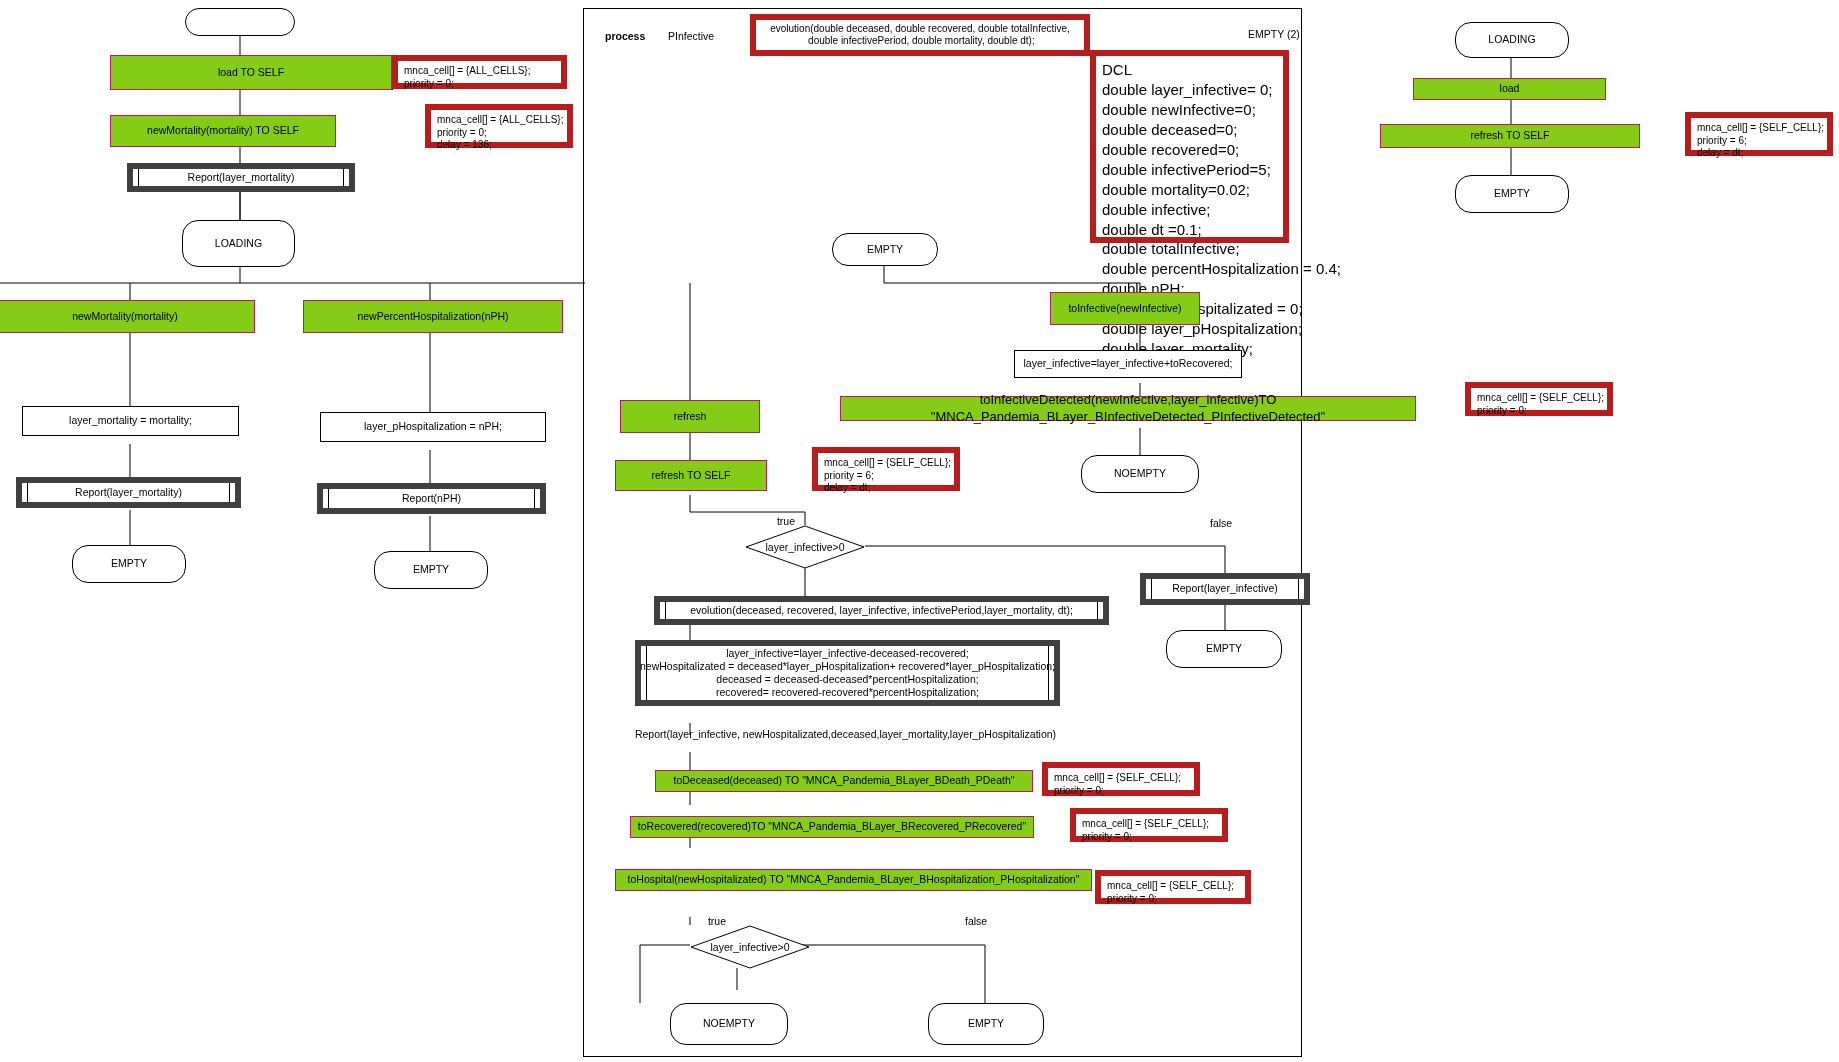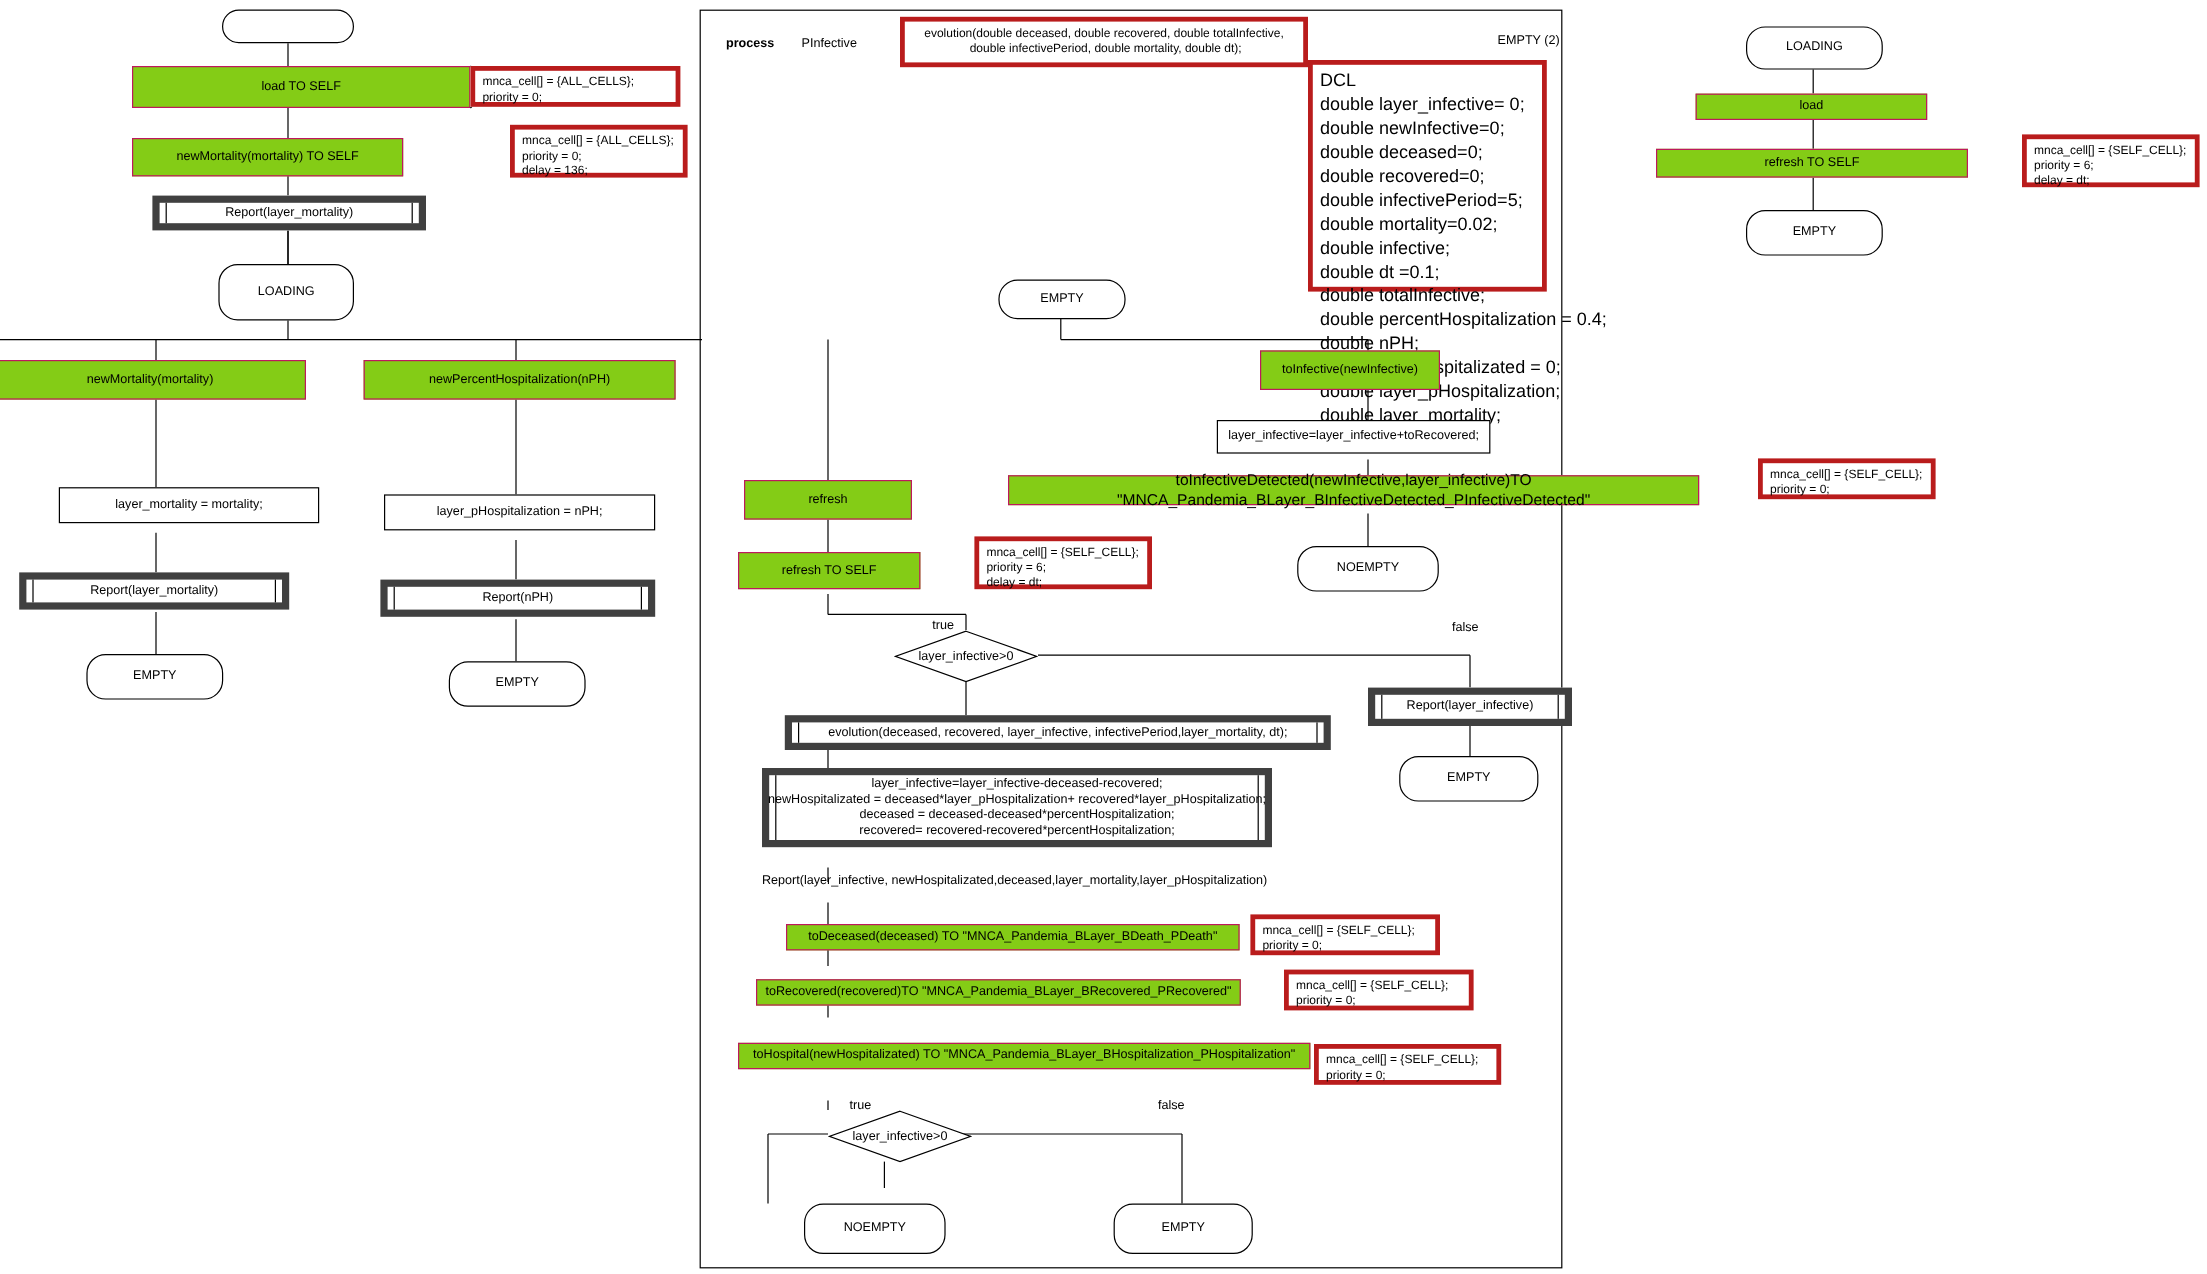--- a/index.html
+++ b/index.html
@@ -10,21 +10,21 @@
   
   .term{border:1px solid #000;border-radius:16px;background:#fff;}
   
   .proc{border:6px solid #404040;background:#fff;}
   .proc::before,.proc::after{content:"";position:absolute;top:0;bottom:0;width:0;border-left:1px solid #000;}
   .proc::before{left:5px;}
   .proc::after{right:5px;}
   
   .sendr{border:1px solid #be185d;background:#84cc16;}
   
-  .note{border:4px solid #b91c1c;background:#fff;text-align:left;justify-content:flex-start;align-items:flex-start;padding:4px 6px;font-size:10px;}
+  .note{border:6px solid #b91c1c;background:#fff;text-align:left;justify-content:flex-start;align-items:flex-start;padding:4px 6px;font-size:10px;}
   .lbl{position:absolute;font-size:10.5px;color:#000;white-space:nowrap;}
   .bold{font-weight:bold;}
   .frame{position:absolute;border:1px solid #000;background:transparent;}
   .diamond{position:absolute;}
   .diamond svg{display:block;}
   .dtext{position:absolute;font-size:10.5px;text-align:center;width:100%;top:50%;transform:translateY(-50%);}
   svg.lines{position:absolute;left:0;top:0;width:1839px;height:1062px;pointer-events:none;}
   .preline{white-space:pre;}
 </style>
 </head>
@@ -126,21 +126,21 @@
     <span>Report(layer_mortality)</span>
   </div>
 
   <div class="node term" style="left:182px;top:220px;width:113px;height:47px;">
     <span>LOADING</span>
   </div>
 
   <div class="node sendr" style="left:-5px;top:300px;width:260px;height:33px;">
     <span>newMortality(mortality)</span>
   </div>
-  <div class="node box" style="left:22px;top:406px;width:217px;height:30px;margin-left:27px;">
+  <div class="node box" style="left:22px;top:406px;width:217px;height:30px;">
     <span>layer_mortality = mortality;</span>
   </div>
   <div class="node proc" style="left:16px;top:477px;width:225px;height:31px;">
     <span>Report(layer_mortality)</span>
   </div>
   <div class="node term" style="left:72px;top:545px;width:114px;height:38px;">
     <span>EMPTY</span>
   </div>
 
   <div class="node sendr" style="left:303px;top:300px;width:260px;height:33px;">

